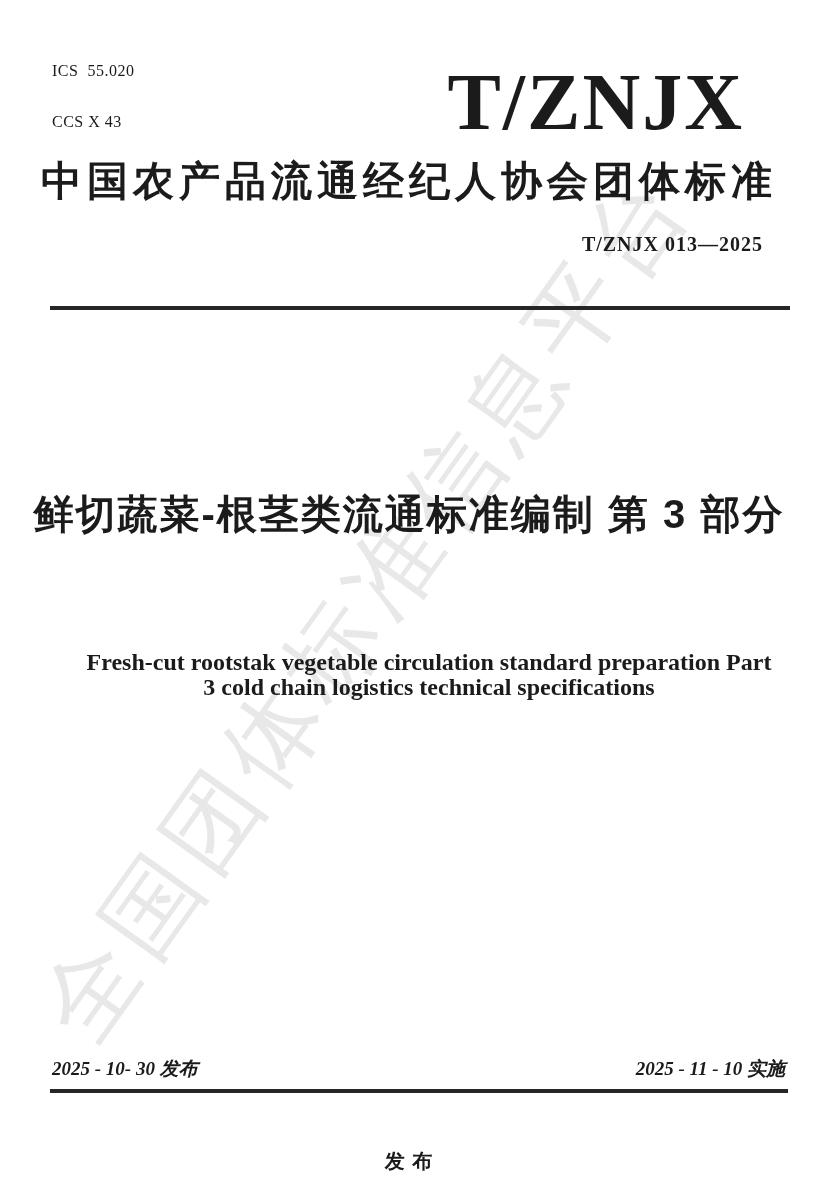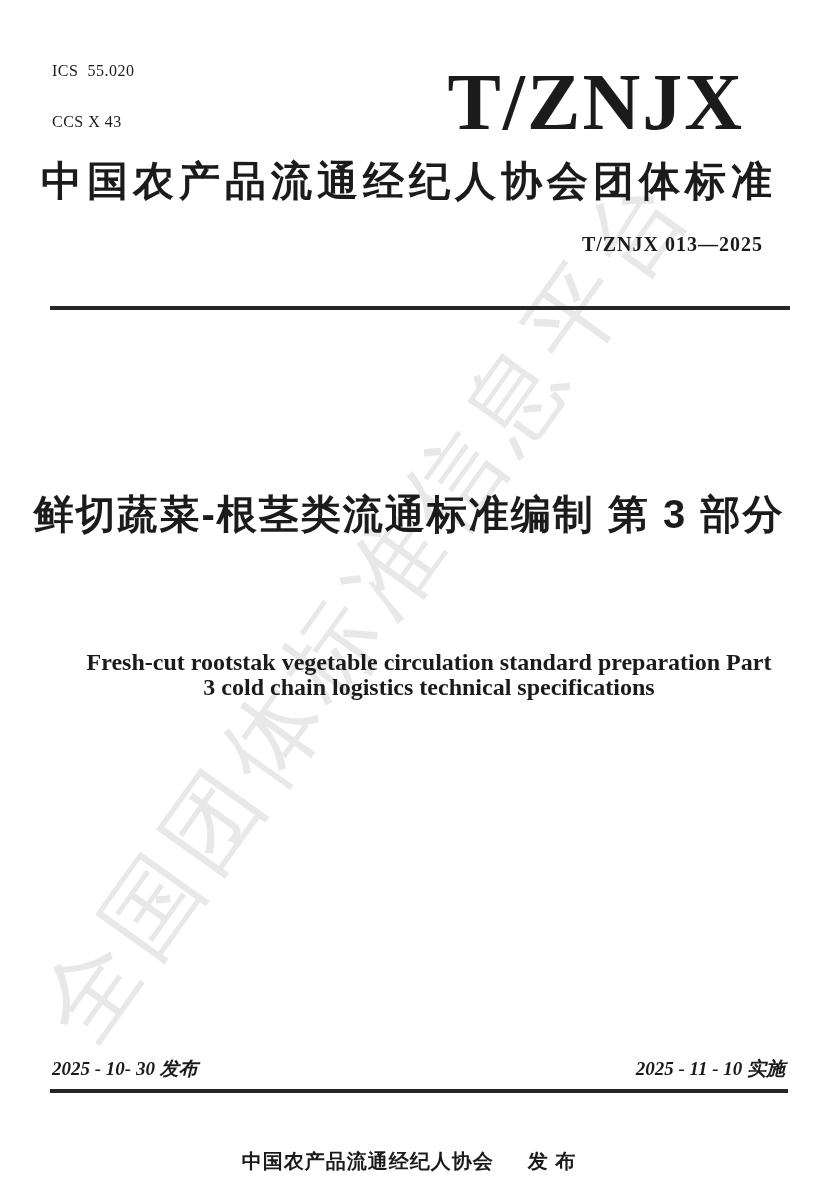--- a/index.html
+++ b/index.html
@@ -181,17 +181,16 @@
   </div>
 
   <div class="date-row">
     <span>2025 - 10- 30 发布</span>
     <span>2025 - 11 - 10 实施</span>
   </div>
 
   <div class="rule rule-bottom"></div>
 
   <div class="publisher-row">
-    <span>中国农产品流通经纪人协会</span>
     <span>发 布</span>
   </div>
 
 </div>
 
 </body></html>

